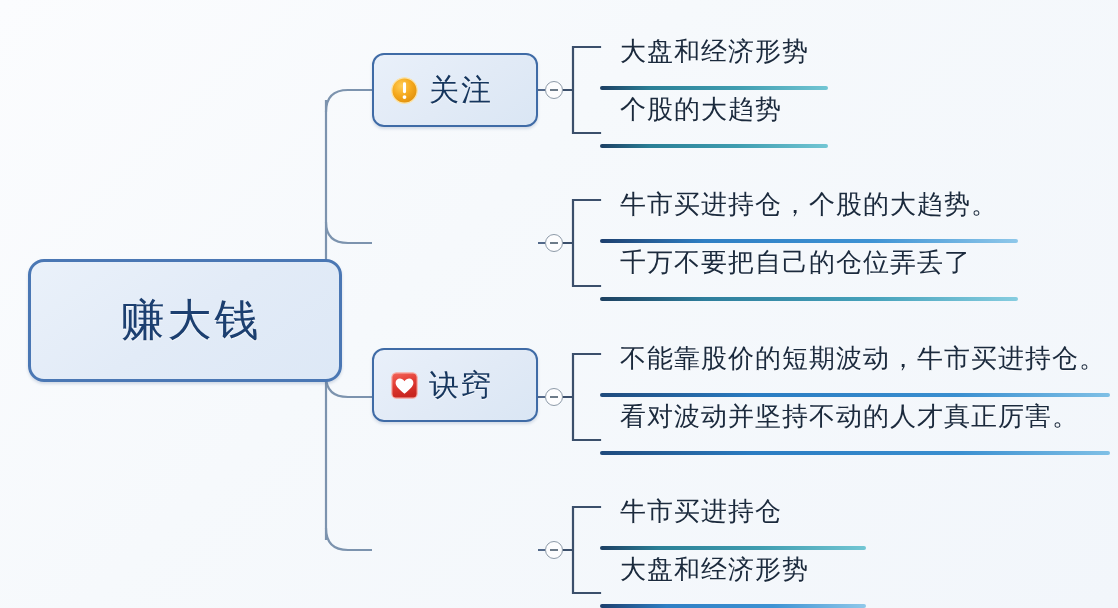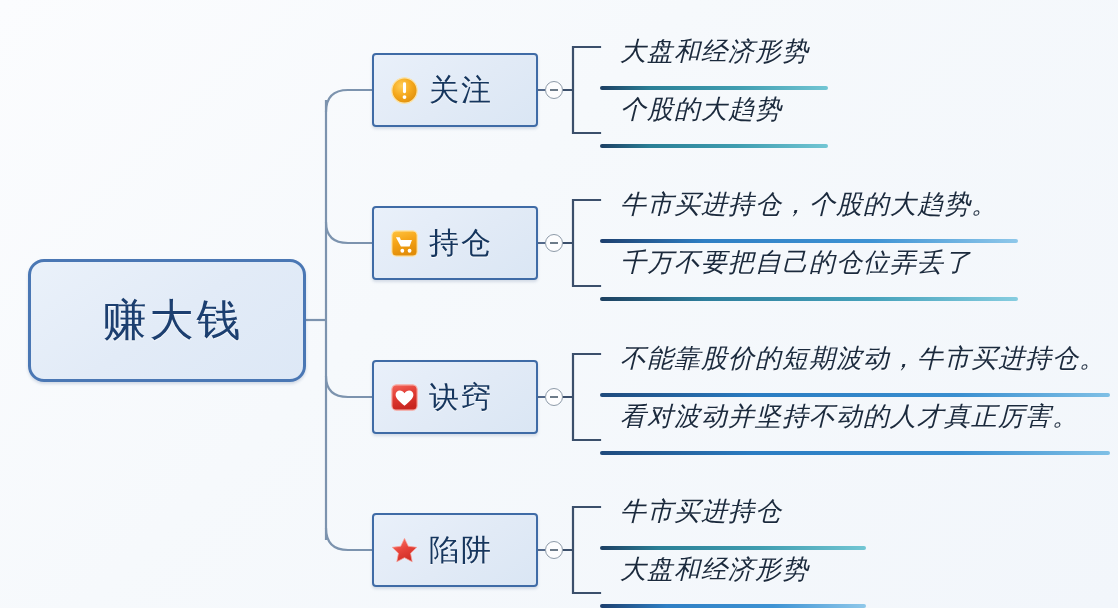--- a/index.html
+++ b/index.html
@@ -23,21 +23,21 @@
     left: 0; top: 0;
     width: 1118px;
     height: 608px;
     pointer-events: none;
   }
   
   .root-node {
     position: absolute;
     left: 28px;
     top: 259px;
-    width: 278px;
+    width: 314px;
     height: 123px;
     box-sizing: border-box;
     border: 3px solid #4a77b4;
     border-radius: 16px;
     background: linear-gradient(145deg, #eaf1fa 0%, #e2ebf7 50%, #dde8f6 100%);
     box-shadow: 0 2px 3px rgba(40,70,120,0.18);
     display: flex;
     align-items: center;
     justify-content: center;
     padding-left: 12px;
@@ -50,21 +50,21 @@
     font-family: "DejaVu Sans", "Liberation Sans", sans-serif;
   }
   
   .branch-node {
     position: absolute;
     left: 372px;
     width: 166px;
     height: 74px;
     box-sizing: border-box;
     border: 2.5px solid #3f6ba6;
-    border-radius: 4px;
+    border-radius: 12px;
     background: linear-gradient(145deg, #e9f0fa 0%, #e1eaf6 55%, #dae6f4 100%);
     box-shadow: 0 2px 3px rgba(40,70,120,0.16);
     display: flex;
     align-items: center;
     padding-left: 16px;
   }
   .branch-label {
     font-size: 30px;
     color: #16365e;
     letter-spacing: 2px;
@@ -107,21 +107,20 @@
   }
   .leaf-text {
     position: absolute;
     left: 42px;
     top: 2px;
     font-size: 26px;
     color: #1b2a3d;
     white-space: nowrap;
     letter-spacing: 1px;
     text-shadow: 0 1px 0 rgba(255,255,255,0.6);
-    font-style: italic;
   }
   .leaf-underline {
     position: absolute;
     left: 22px;
     bottom: 0;
     height: 4px;
     border-radius: 2px;
   }
   .ul-teal {
     background: linear-gradient(90deg, #1d3f63 0%, #2a7f96 22%, #3f9db0 60%, #72c6d4 100%);
@@ -193,51 +192,35 @@
     <div class="leaf-row">
       <span class="leaf-text">大盘和经济形势</span>
       <span class="leaf-underline ul-teal" style="width:228px"></span>
     </div>
     <div class="leaf-row">
       <span class="leaf-text">个股的大趋势</span>
       <span class="leaf-underline ul-teal" style="width:228px"></span>
     </div>
   </div>
 
-  <div class="branch-node" style="top:206px">
-    <svg class="icon-box" viewBox="0 0 32 32" xmlns="http://www.w3.org/2000/svg">
-      <defs>
-        <linearGradient id="gOrangeSq" x1="0" y1="0" x2="0.3" y2="1">
-          <stop offset="0%" stop-color="#ffc441"></stop>
-          <stop offset="50%" stop-color="#f5a417"></stop>
-          <stop offset="100%" stop-color="#e28d08"></stop>
-        </linearGradient>
-      </defs>
-      <rect x="2" y="2" width="28" height="28" rx="5" fill="url(#gOrangeSq)" stroke="#fde6ae" stroke-width="1.3"></rect>
-      <path d="M6.5 9 h4.2 l1.3 3 h12.2 l-2.6 7.4 h-9.6 z" fill="#ffffff"></path>
-      <circle cx="13.6" cy="24" r="2.1" fill="#ffffff"></circle>
-      <circle cx="21.6" cy="24" r="2.1" fill="#ffffff"></circle>
-    </svg>
-    <span class="branch-label">持仓</span>
-  </div>
   <div class="toggle" style="left:545px; top:234px">
     <span class="minus"></span>
   </div>
   <div class="leaf-group" style="left:578px; top:185px">
     <div class="leaf-row">
       <span class="leaf-text">牛市买进持仓，个股的大趋势。</span>
       <span class="leaf-underline ul-blue" style="width:418px"></span>
     </div>
     <div class="leaf-row">
       <span class="leaf-text">千万不要把自己的仓位弄丢了</span>
       <span class="leaf-underline ul-teal2" style="width:418px"></span>
     </div>
   </div>
 
-  <div class="branch-node" style="top:360px">
+  <div class="branch-node" style="top:348px">
     <svg class="icon-box" viewBox="0 0 32 32" xmlns="http://www.w3.org/2000/svg">
       <defs>
         <linearGradient id="gRedSq" x1="0" y1="0" x2="0.3" y2="1">
           <stop offset="0%" stop-color="#f4675c"></stop>
           <stop offset="50%" stop-color="#e03b33"></stop>
           <stop offset="100%" stop-color="#c8251f"></stop>
         </linearGradient>
       </defs>
       <rect x="2" y="2" width="28" height="28" rx="5" fill="url(#gRedSq)" stroke="#f7b3ad" stroke-width="1.3"></rect>
       <path d="M16 25 C9 19.6 6.2 16.4 6.2 13 C6.2 10.2 8.3 8.3 10.9 8.3 C12.8 8.3 14.6 9.4 16 11.3 C17.4 9.4 19.2 8.3 21.1 8.3 C23.7 8.3 25.8 10.2 25.8 13 C25.8 16.4 23 19.6 16 25 Z" fill="#ffffff"></path>
@@ -251,33 +234,20 @@
     <div class="leaf-row">
       <span class="leaf-text">不能靠股价的短期波动，牛市买进持仓。</span>
       <span class="leaf-underline ul-blue2" style="width:510px"></span>
     </div>
     <div class="leaf-row">
       <span class="leaf-text">看对波动并坚持不动的人才真正厉害。</span>
       <span class="leaf-underline ul-blue2" style="width:510px"></span>
     </div>
   </div>
 
-  <div class="branch-node" style="top:513px">
-    <svg class="icon-box" viewBox="0 0 32 32" xmlns="http://www.w3.org/2000/svg">
-      <defs>
-        <linearGradient id="gRedStar" x1="0.2" y1="0" x2="0.7" y2="1">
-          <stop offset="0%" stop-color="#f8776a"></stop>
-          <stop offset="45%" stop-color="#e8453c"></stop>
-          <stop offset="100%" stop-color="#cc2a22"></stop>
-        </linearGradient>
-      </defs>
-      <path d="M16 2.6 L20.2 11.3 L29.6 12.5 L22.7 19 L24.5 28.4 L16 23.9 L7.5 28.4 L9.3 19 L2.4 12.5 L11.8 11.3 Z" fill="url(#gRedStar)" stroke="#f6a49c" stroke-width="0.8" stroke-linejoin="round"></path>
-    </svg>
-    <span class="branch-label">陷阱</span>
-  </div>
   <div class="toggle" style="left:545px; top:541px">
     <span class="minus"></span>
   </div>
   <div class="leaf-group" style="left:578px; top:492px">
     <div class="leaf-row">
       <span class="leaf-text">牛市买进持仓</span>
       <span class="leaf-underline ul-teal" style="width:266px"></span>
     </div>
     <div class="leaf-row">
       <span class="leaf-text">大盘和经济形势</span>

